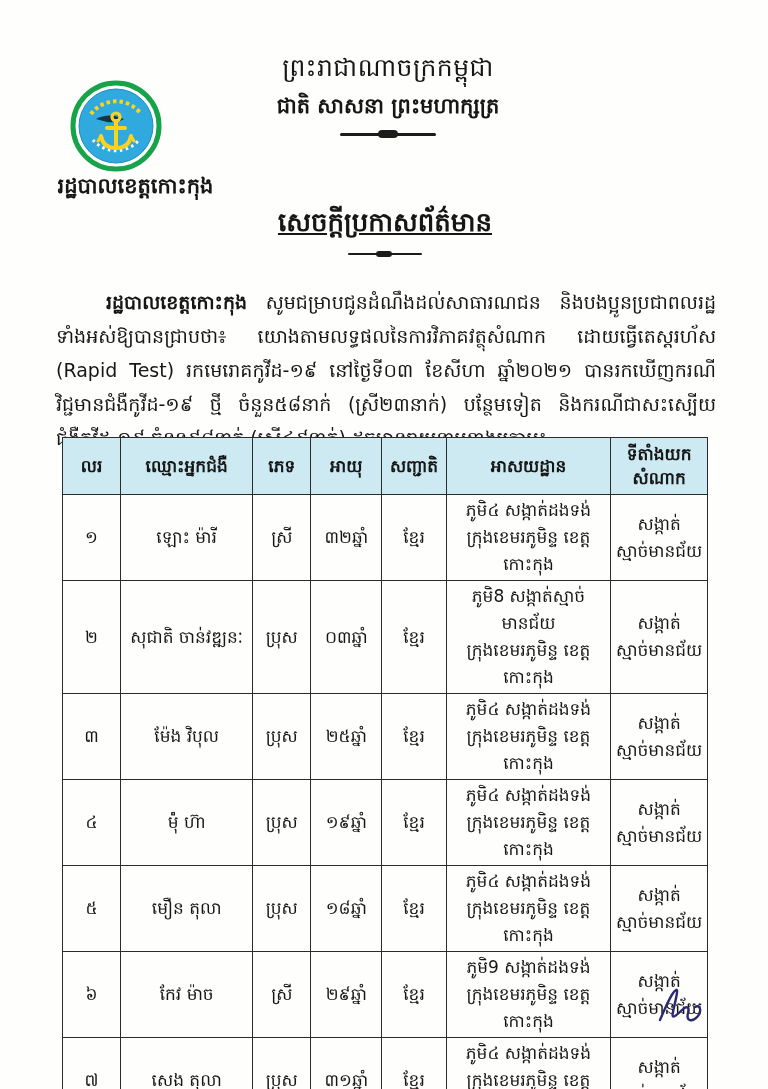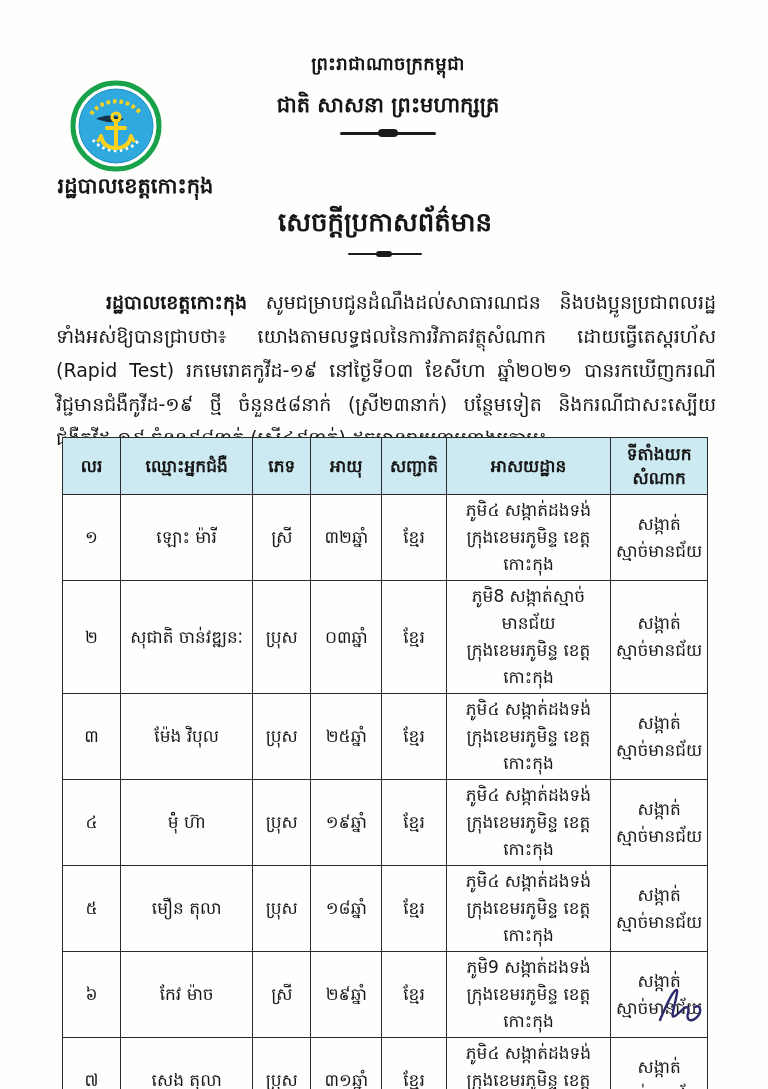--- a/index.html
+++ b/index.html
@@ -4,29 +4,29 @@
 <style>
   html,body{margin:0;padding:0;background:#e8e8e8;}
   .page{
     position:relative;width:768px;height:1089px;margin:0 auto;
     background:#fefefd;color:#161616;
     font-family:"DejaVu Sans","Liberation Sans",sans-serif;
     overflow:hidden;
   }
   
   .kingdom{position:absolute;left:168px;top:52px;width:440px;text-align:center;}
-  .kingdom-title{font-size:18px;font-weight:bold;letter-spacing:.5px;}
-  .kingdom-motto{font-size:21px;font-weight:bold;margin-top:12px;}
+  .kingdom-title{font-size:25px;font-weight:normal;letter-spacing:.5px;}
+  .kingdom-motto{font-size:21px;font-weight:bold;margin-top:4px;}
   .ornament{position:relative;width:96px;height:3px;background:#1c1c1c;margin:10px auto 0;border-radius:2px;}
   .ornament::after{content:"";position:absolute;left:38px;top:-3px;width:20px;height:8px;background:#1c1c1c;border-radius:4px;}
   
   .seal{position:absolute;left:70px;top:80px;width:92px;height:92px;}
   .org-name{position:absolute;left:28px;top:172px;width:215px;text-align:center;font-size:21px;font-weight:bold;white-space:nowrap;}
   
-  .doc-title{position:absolute;left:2px;right:0;top:206px;text-align:center;font-size:26px;font-weight:bold;}
+  .doc-title{position:absolute;left:2px;right:0;top:206px;text-align:center;font-size:26px;font-weight:bold;text-decoration:underline;}
   .title-rule{position:relative;width:74px;height:2px;background:#1c1c1c;margin:9px auto 0;border-radius:2px;}
   .title-rule::after{content:"";position:absolute;left:28px;top:-2px;width:16px;height:6px;background:#1c1c1c;border-radius:3px;}
   
   .para{
     position:absolute;left:56px;right:52px;top:266px;
     font-size:19px;line-height:34px;text-align:justify;text-indent:50px;
   }
   .para .lead{font-weight:bold;}
   
   .section-heading{position:absolute;left:58px;top:398px;font-size:20px;font-weight:bold;}

